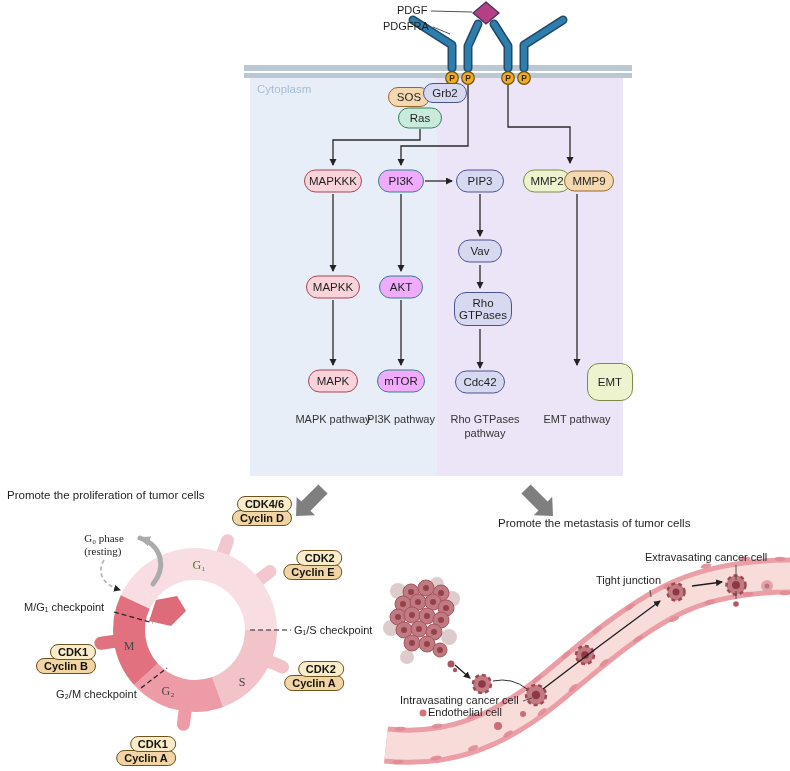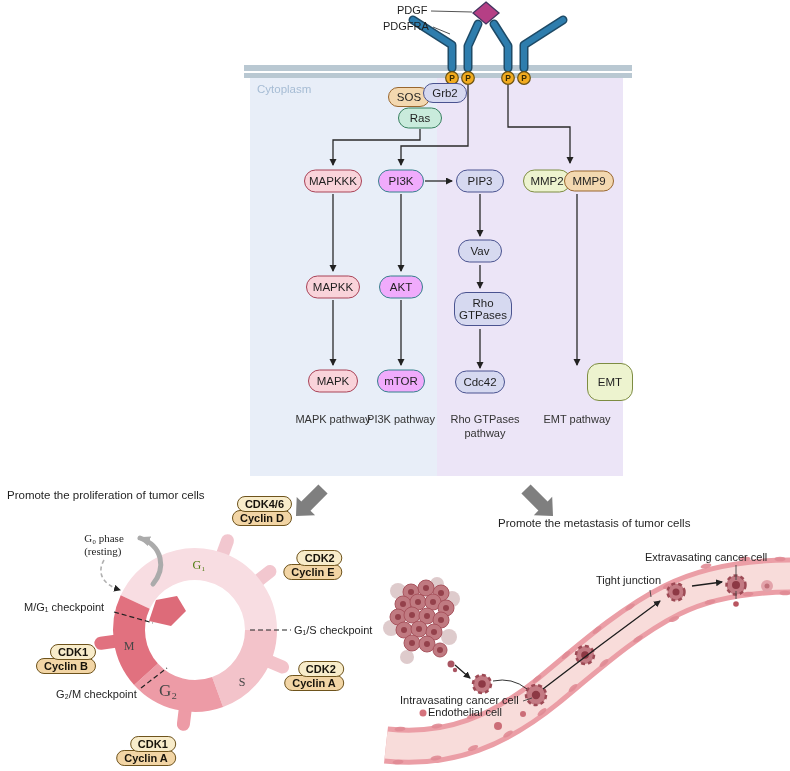--- a/index.html
+++ b/index.html
@@ -285,21 +285,21 @@
   <div class="lbl" style="left:7px;top:489px;font-size:11.5px">Promote the proliferation of tumor cells</div>
   <div class="lbl" style="left:498px;top:517px;font-size:11.5px">Promote the metastasis of tumor cells</div>
 
   <div class="lbl ctr" style="left:104px;top:545px;line-height:1.2">
     <div>G₀ phase</div>
     <div>(resting)</div>
   </div>
 
   <div class="lbl ctr" style="left:199px;top:565px;font-size:12px;color:#4d7c0f">G₁</div>
   <div class="lbl ctr" style="left:242px;top:682px;font-size:12px;color:#474747">S</div>
-  <div class="lbl ctr" style="left:168px;top:691px;font-size:17px;color:#474747">G₂</div>
+  <div class="lbl ctr" style="left:168px;top:691px;font-size:12px;color:#474747">G₂</div>
   <div class="lbl ctr" style="left:129px;top:646px;font-size:12px;color:#474747">M</div>
 
 
   <div class="lbl" style="left:24px;top:601px">M/G₁ checkpoint</div>
   <div class="lbl" style="left:294px;top:624px">G₁/S checkpoint</div>
   <div class="lbl" style="left:56px;top:688px">G₂/M checkpoint</div>
 
   <div class="complex" style="left:262px;top:511px">
     <div class="pill cdk">CDK4/6</div>
     <div class="pill cyc">Cyclin D</div>

